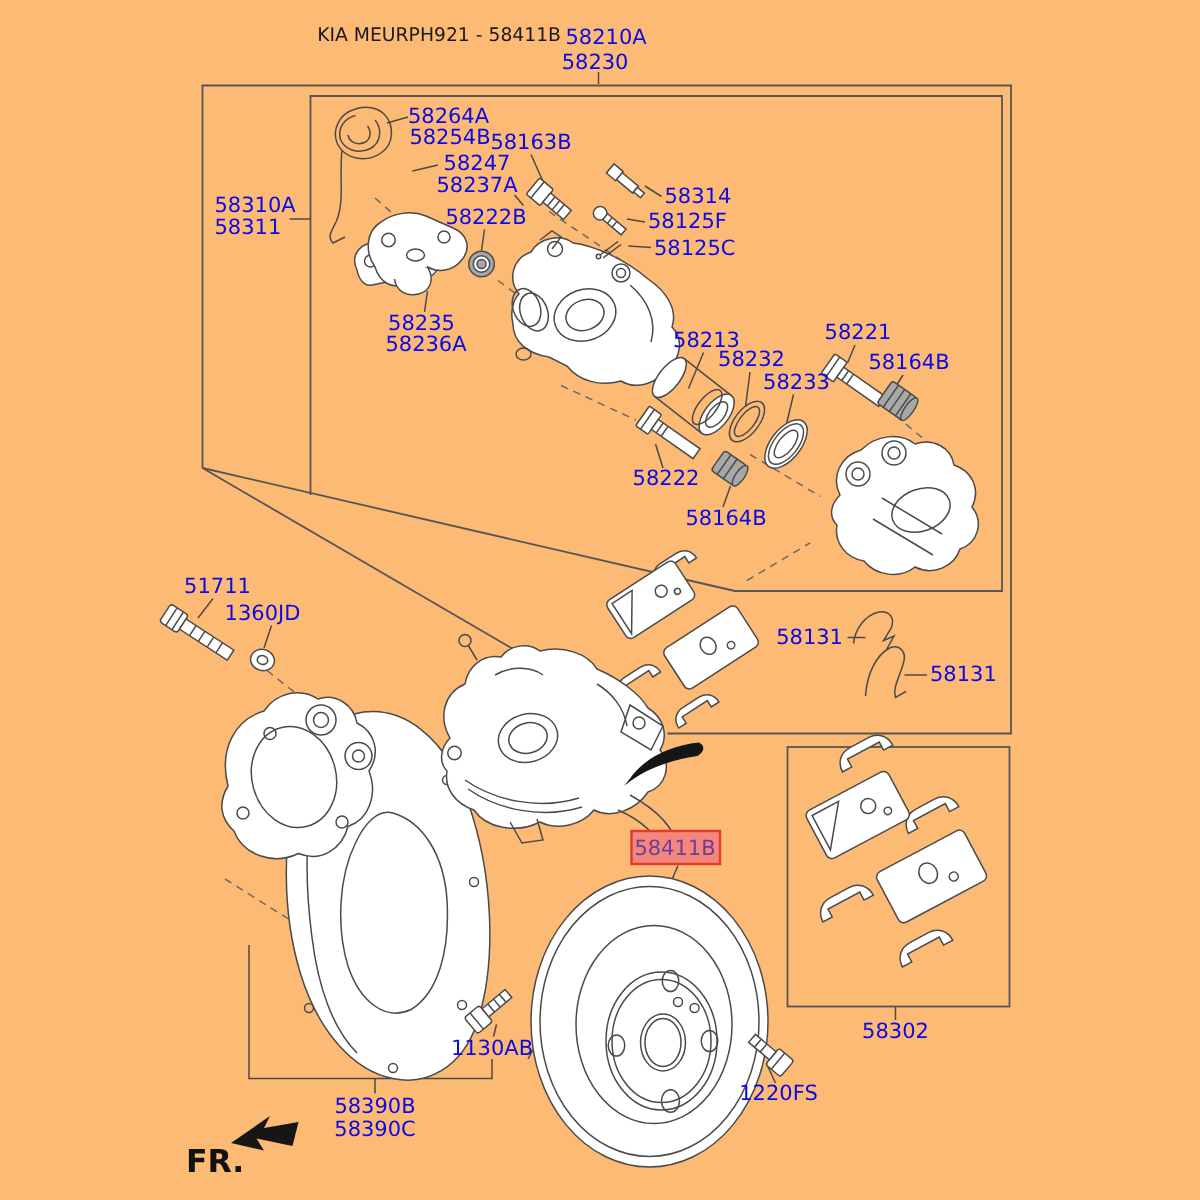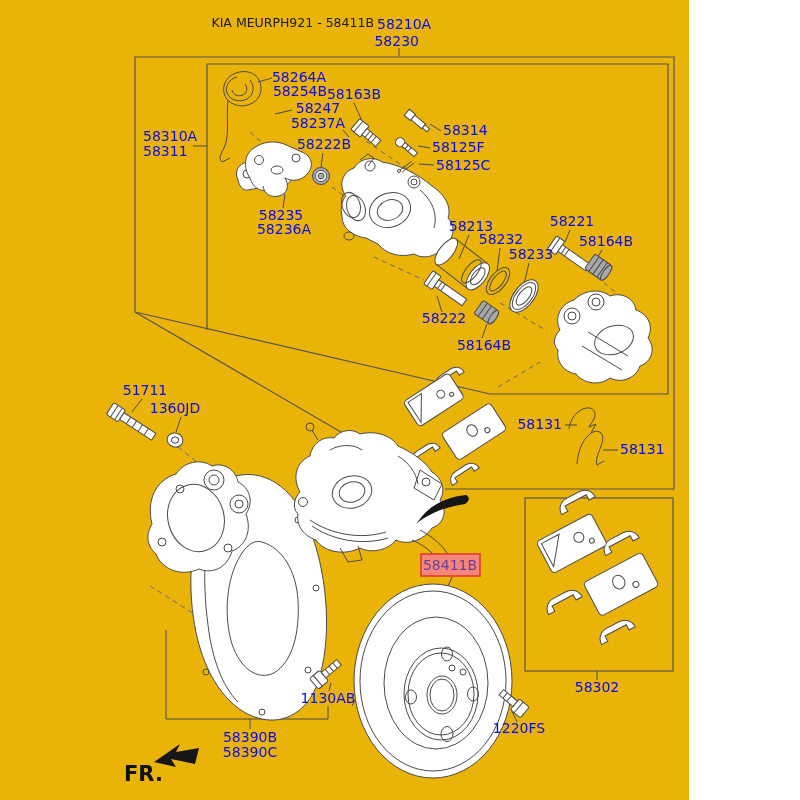--- a/index.html
+++ b/index.html
@@ -1,16 +1,16 @@
 <!DOCTYPE html>
 <html><head>
 <meta charset="utf-8">
 <style>
   html,body{margin:0;padding:0;background:#fff;}
-  .stage{width:689px;height:800px;background:#eab308;position:relative;overflow:hidden;}
+  .stage{width:800px;height:800px;background:#fdba74;position:relative;overflow:hidden;}
   svg{display:block;}
   text{font-family:"DejaVu Sans","Liberation Sans",sans-serif;}
   .lbl{fill:#0a0ae6;font-size:14px;}
   .title{fill:#1a1a1a;font-size:12.5px;}
   .hl-text{fill:#6c3d9a;font-size:14px;}
   .fr{fill:#111;font-size:21px;font-weight:bold;}
   .ln{stroke:#4a4a4a;stroke-width:1;fill:none;}
   .box{stroke:#555;stroke-width:1.2;fill:none;}
   .dash{stroke:#6a6a6a;stroke-width:1;fill:none;stroke-dasharray:5 4;}
   .part{stroke:#4a4a4a;stroke-width:1;fill:#fff;}

